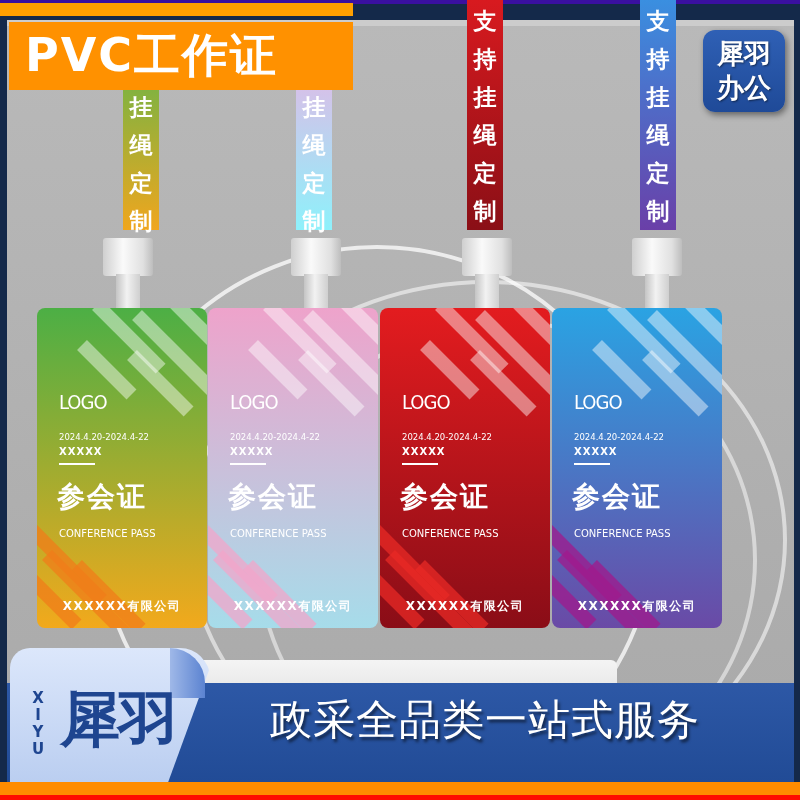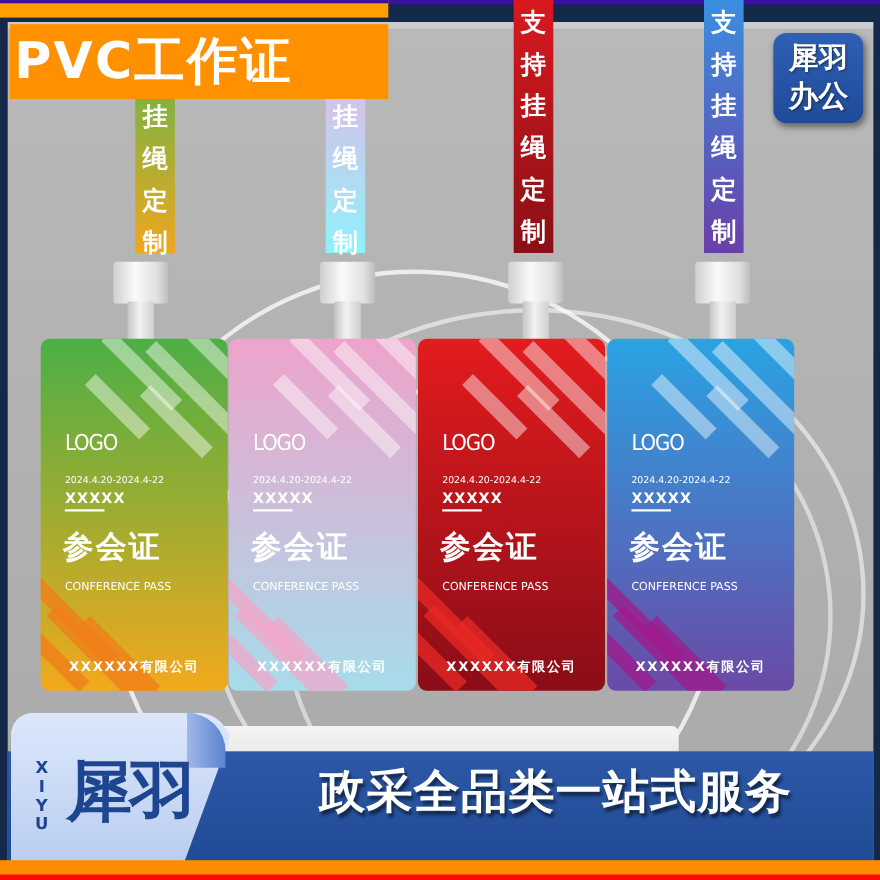--- a/index.html
+++ b/index.html
@@ -23,21 +23,21 @@
   .arc3 { left: 250px; top: 300px; width: 500px; height: 480px; border-color: rgba(255,255,255,.5); }
   .podium {
     position: absolute; left: 110px; top: 640px; width: 500px; height: 60px;
     background: linear-gradient(180deg, #f4f4f4, #dcdcdc);
     border-radius: 6px;
   }
   .title-badge {
     position: absolute; left: 9px; top: 22px; width: 344px; height: 68px;
     background: #ff9100;
     color: #fff; font-weight: bold; font-size: 46px; letter-spacing: 2px;
-    display: flex; align-items: center; padding-left: 4px;
+    display: flex; align-items: center; padding-left: 16px;
     font-family: "DejaVu Sans", sans-serif;
   }
   .brand-badge {
     position: absolute; left: 703px; top: 30px; width: 82px; height: 82px;
     background: linear-gradient(180deg, #2f60b5, #1f4a98);
     border-radius: 12px; box-shadow: 2px 3px 6px rgba(0,0,0,.45);
     color: #fff; font-size: 27px; font-weight: bold; line-height: 34px;
     display: flex; flex-direction: column; align-items: center; justify-content: center;
     text-shadow: 1px 1px 2px rgba(0,0,0,.5);
     font-family: "DejaVu Serif", serif;
@@ -61,21 +61,21 @@
     background: linear-gradient(90deg, #c4c4c4, #f2f2f2 45%, #cfcfcf);
     border-radius: 0 0 8px 8px;
   }
   .card {
     position: absolute; top: 308px; width: 170px; height: 320px;
     border-radius: 8px; overflow: hidden; color: #fff;
   }
   .card .stripe { position: absolute; height: 14px; transform: rotate(45deg); transform-origin: left center; }
   .card-logo { position: absolute; left: 22px; top: 82px; font-size: 20px; letter-spacing: -1px; font-family: "DejaVu Sans Condensed", "DejaVu Sans", sans-serif; }
   .card-date { position: absolute; left: 22px; top: 124px; font-size: 8.5px; font-weight: normal; }
-  .card-xxxxx { position: absolute; left: 22px; top: 138px; font-size: 13px; font-weight: bold; letter-spacing: 1px; }
+  .card-xxxxx { position: absolute; left: 22px; top: 138px; font-size: 10px; font-weight: bold; letter-spacing: 1px; }
   .card-line { position: absolute; left: 22px; top: 155px; width: 36px; height: 2px; background: #fff; }
   .card-title { position: absolute; left: 20px; top: 170px; font-size: 28px; font-weight: bold; letter-spacing: 2px; }
   .card-sub { position: absolute; left: 22px; top: 220px; font-size: 10px; }
   .card-company { position: absolute; left: 0; width: 100%; text-align: center; top: 290px; font-size: 12px; font-weight: bold; letter-spacing: 1.5px; }
   .bottom-banner {
     position: absolute; left: 7px; top: 683px; width: 787px; height: 100px;
     background: linear-gradient(180deg, #2d58a6, #214b96);
   }
   .ribbon {
     position: absolute; left: 10px; top: 648px; width: 200px; height: 140px;
@@ -94,23 +94,22 @@
     display: flex; flex-direction: column; align-items: center; line-height: 17px;
     transform: rotate(0deg);
   }
   .ribbon-brand {
     position: absolute; left: 60px; top: 680px;
     color: #1e4590; font-size: 60px; font-weight: bold; letter-spacing: -2px;
     font-family: "DejaVu Sans", sans-serif;
   }
   .slogan {
     position: absolute; left: 270px; top: 692px;
-    color: #fff; font-size: 42px; font-weight: bold; letter-spacing: 1px;
+    color: #fff; font-size: 42px; font-weight: normal; letter-spacing: 1px;
     text-shadow: 2px 3px 3px rgba(0,0,0,.55);
-    margin-left: 20px;
   }
   .footer-orange { position: absolute; left: 0; top: 782px; width: 800px; height: 14px; background: #ff8c00; }
   .footer-red { position: absolute; left: 0; top: 795px; width: 800px; height: 5px; background: #ff0c00; }
 </style>
 </head>
 <body>
 
 <div class="top-bar-purple"></div>
 
 <div class="stage">

